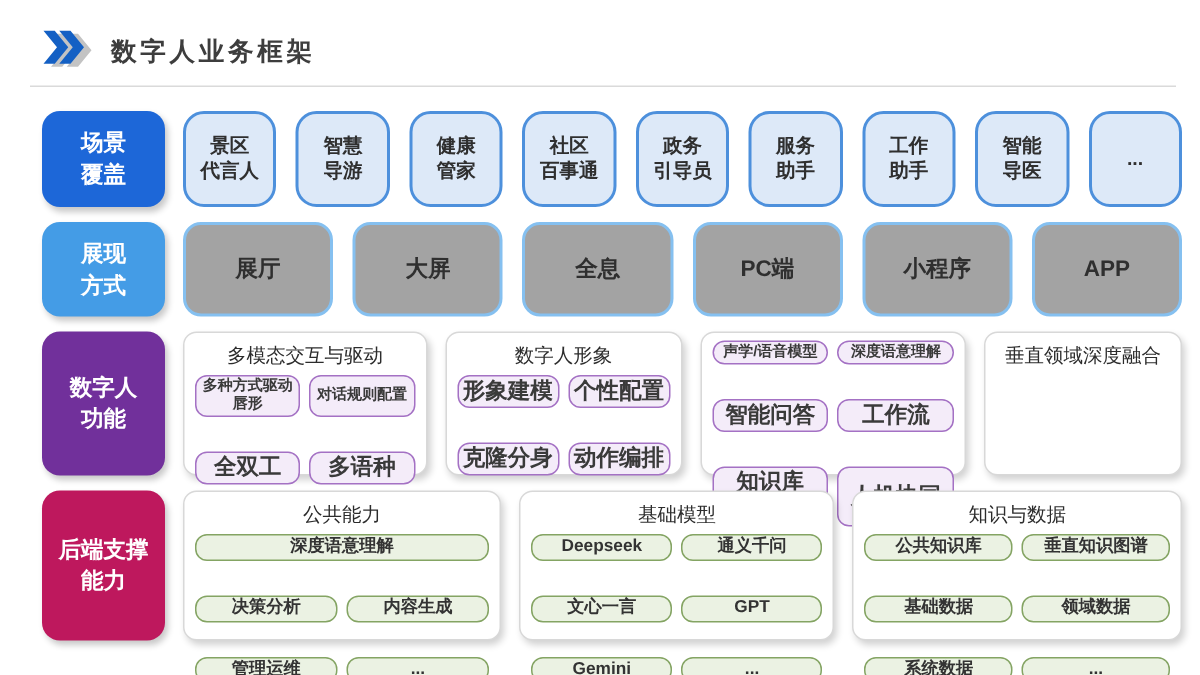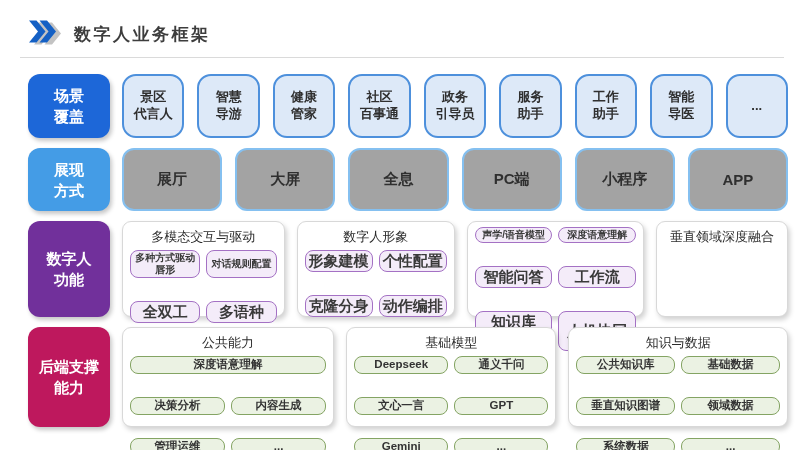--- a/index.html
+++ b/index.html
@@ -173,22 +173,22 @@
         <div class="g-item">GPT</div>
         <div class="g-item">Gemini</div>
         <div class="g-item">...</div>
       </div>
     </div>
 
     <div class="group bg3">
       <div class="group-title">知识与数据</div>
       <div class="grid2">
         <div class="g-item">公共知识库</div>
+        <div class="g-item">垂直知识图谱</div>
         <div class="g-item">基础数据</div>
-        <div class="g-item">垂直知识图谱</div>
         <div class="g-item">领域数据</div>
         <div class="g-item">系统数据</div>
         <div class="g-item">...</div>
       </div>
     </div>
   </div>
 
 </div>
 
 </body></html>

